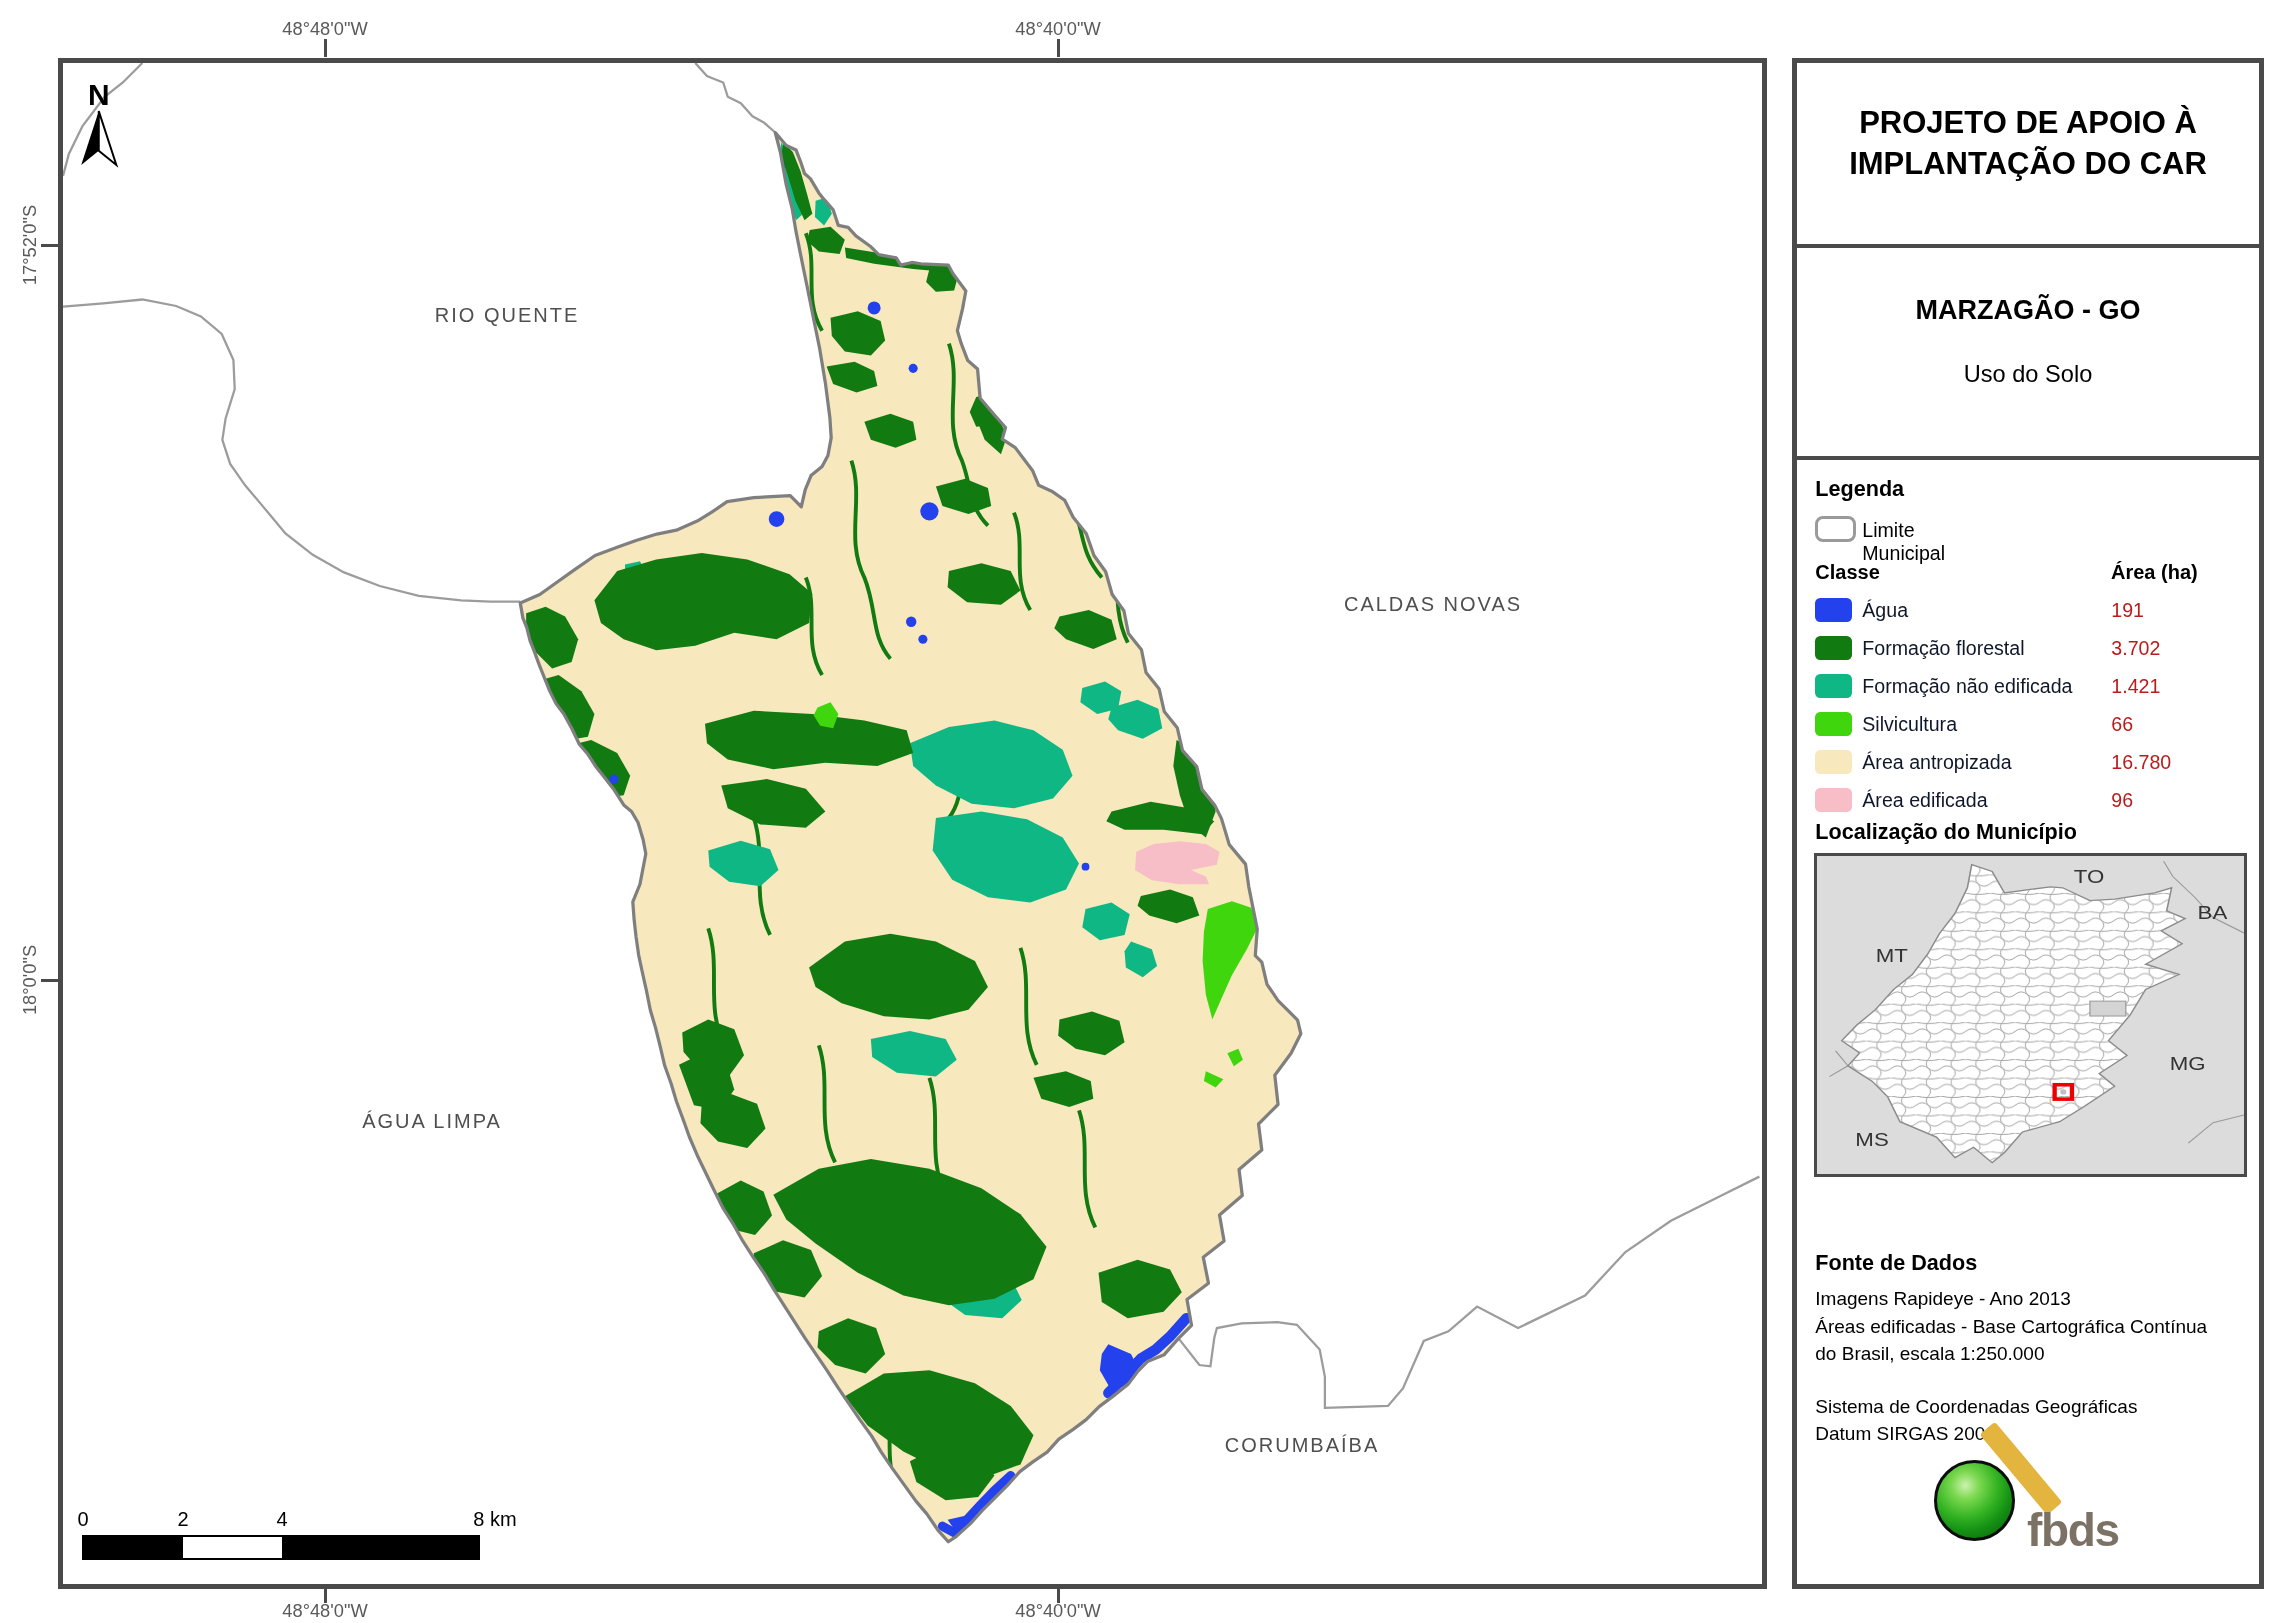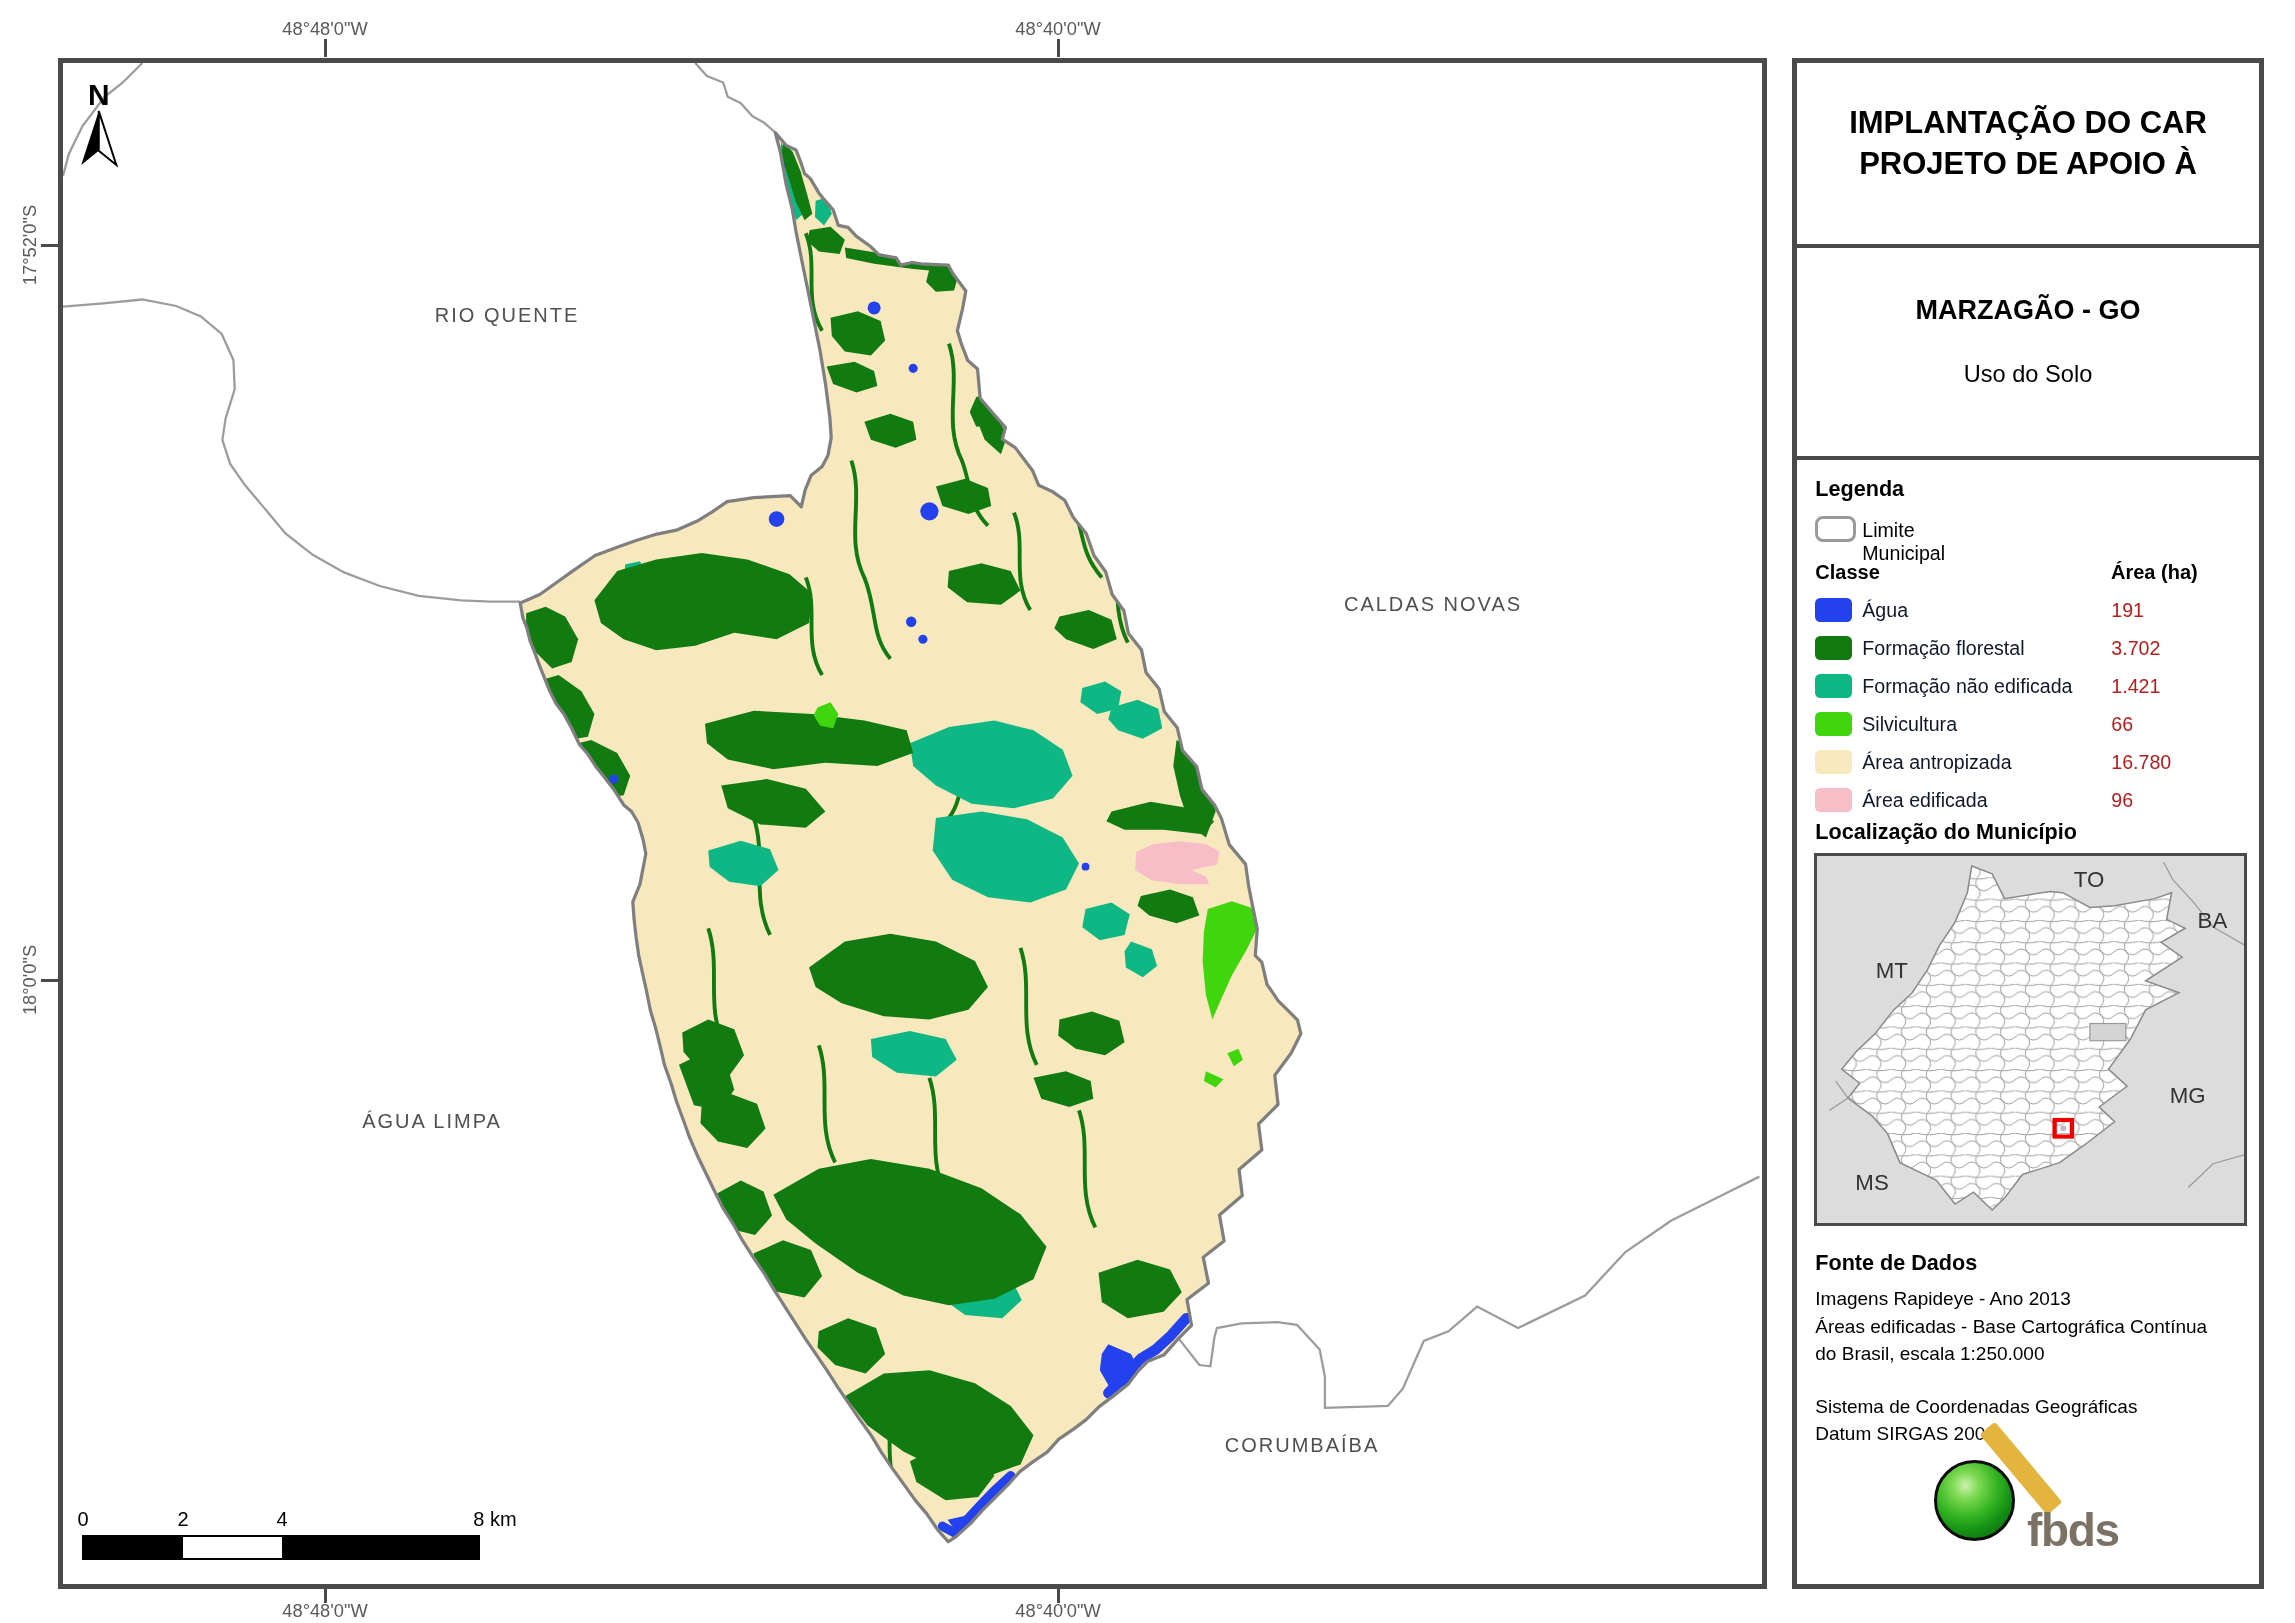--- a/index.html
+++ b/index.html
@@ -28,21 +28,21 @@
   .swatch{position:absolute;left:0;top:0;width:37px;height:23.6px;border-radius:5.2px;}
   .legend-row .lbl{position:absolute;left:47px;top:1.3px;font-size:19.6px;color:#0f172a;white-space:nowrap;}
   .legend-row .val{position:absolute;left:296px;top:1.3px;font-size:19.6px;color:#b91c1c;}
   .sw-agua{background:#2441ee;}
   .sw-ff{background:#117a11;}
   .sw-fnf{background:#0fb784;}
   .sw-silv{background:#3fd60e;}
   .sw-aa{background:#f8e8be;}
   .sw-ae{background:#f8bec8;}
   #limite-swatch{width:41px;height:26px;border:3.3px solid #9a9a9a;border-radius:7.9px;background:#fff;box-sizing:border-box;}
-  #inset-box{position:absolute;left:17px;top:790px;width:433px;height:373px;border:3.3px solid #4a4a4a;box-sizing:border-box;background:#dcdcdc;}
+  #inset-box{position:absolute;left:17px;top:790px;width:433px;height:324px;border:3.3px solid #4a4a4a;box-sizing:border-box;background:#dcdcdc;}
   #fonte-block{position:absolute;left:18.3px;top:1187px;width:432px;}
   #fonte-block .body{font-size:19px;color:#000;line-height:27.5px;}
   
   #logo{position:absolute;left:137px;top:1361px;width:262px;height:157px;}
   #logo-sphere{position:absolute;left:0;top:36px;width:75px;height:75px;border-radius:50%;border:3.9px solid #0d0d0d;
      background:radial-gradient(circle at 38% 30%, #cdf2ae 0%, #7ad84f 20%, #35b423 45%, #149114 65%, #0a560a 100%);}
   #logo-bar{position:absolute;left:77px;top:-7.9px;width:19.6px;height:105px;background:#e3b53e;border-radius:3.3px;transform:rotate(-40deg);}
   #logo-text{position:absolute;left:93px;top:79px;font-size:46px;font-weight:bold;color:#7b7265;letter-spacing:-1.3px;}
   
   .narrow-n{font-size:46px;font-weight:bold;fill:#000;}
@@ -203,22 +203,22 @@
 <div class="sb-label" style="left:83px;top:1531px;">0</div>
 <div class="sb-label" style="left:183px;top:1531px;">2</div>
 <div class="sb-label" style="left:282px;top:1531px;">4</div>
 <div class="sb-label" style="left:495px;top:1531px;">8 km</div>
 <div class="abs" id="scalebar">
   <div id="sb-white"></div>
 </div>
 
 <div class="abs" id="panel">
   <div id="panel-title">
+    <div>PROJETO DE APOIO À</div>
     <div>IMPLANTAÇÃO DO CAR</div>
-    <div>PROJETO DE APOIO À</div>
   </div>
   <div class="divider" style="top:181px;"></div>
   <div id="panel-muni">MARZAGÃO - GO</div>
   <div id="panel-theme">Uso do Solo</div>
   <div class="divider" style="top:393px;"></div>
 
   <div class="abs h-bold" style="left:18.3px;top:413px;">Legenda</div>
   <div class="abs" style="left:18.3px;top:453px;height:30px;">
     <div id="limite-swatch" class="abs"></div>
     <div class="abs" style="left:47px;top:2.6px;font-size:19.6px;">Limite Municipal</div>

